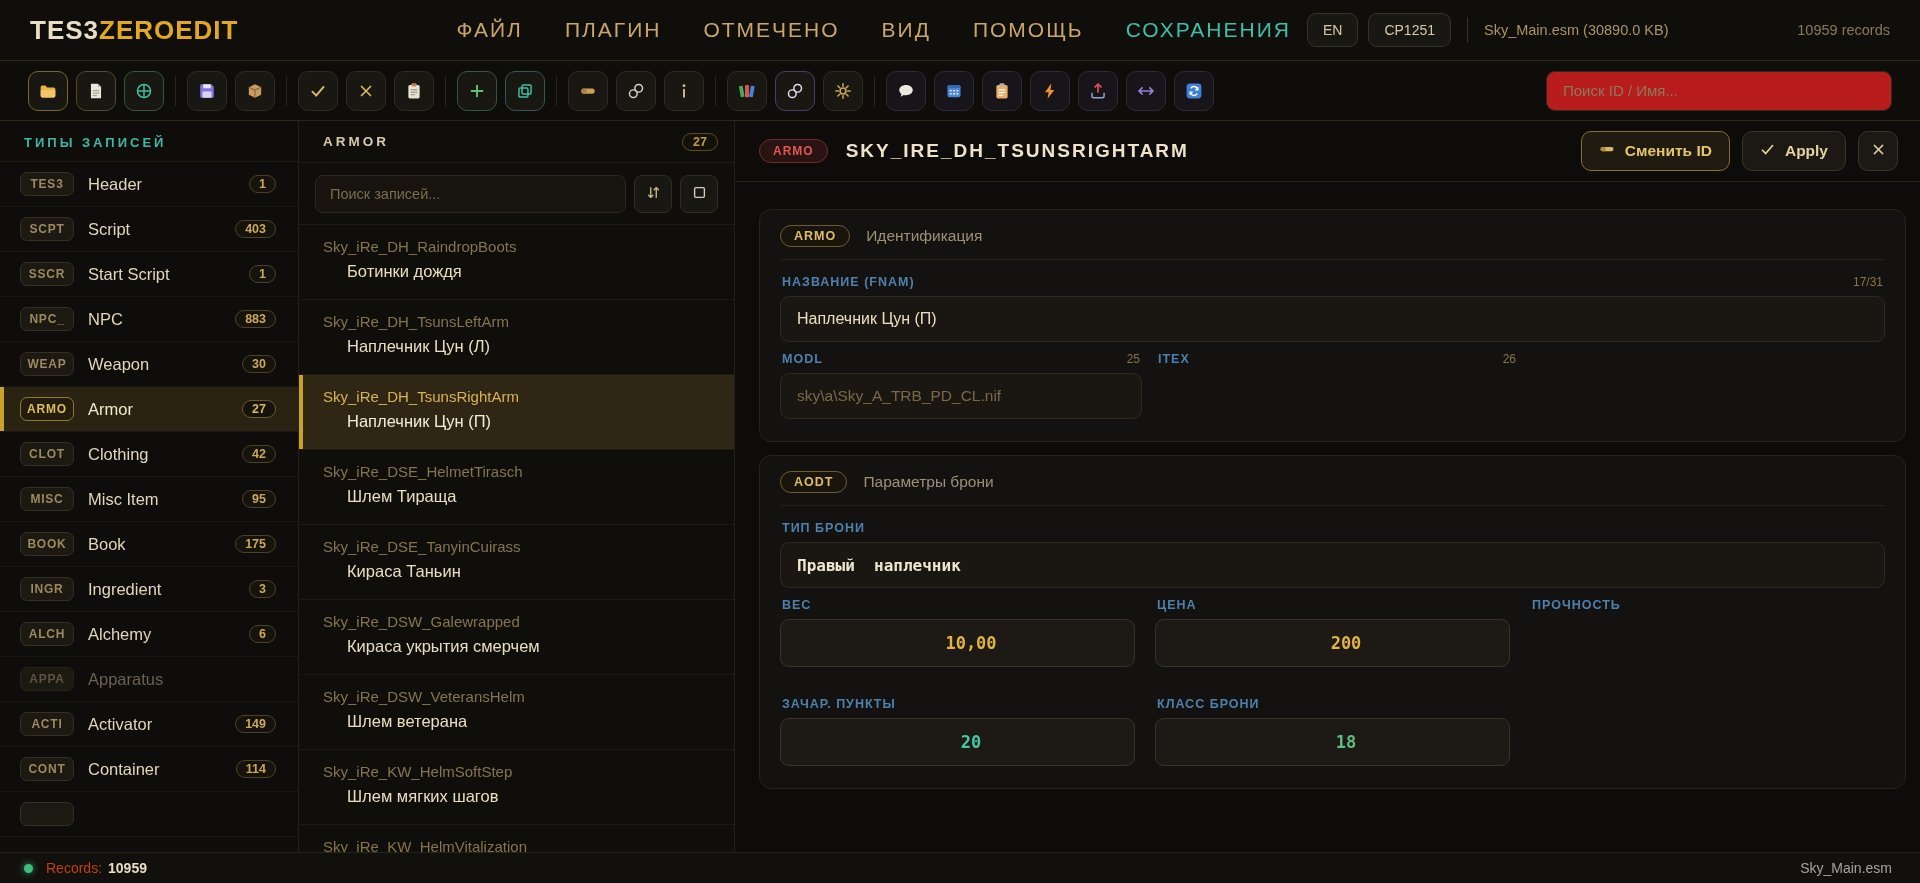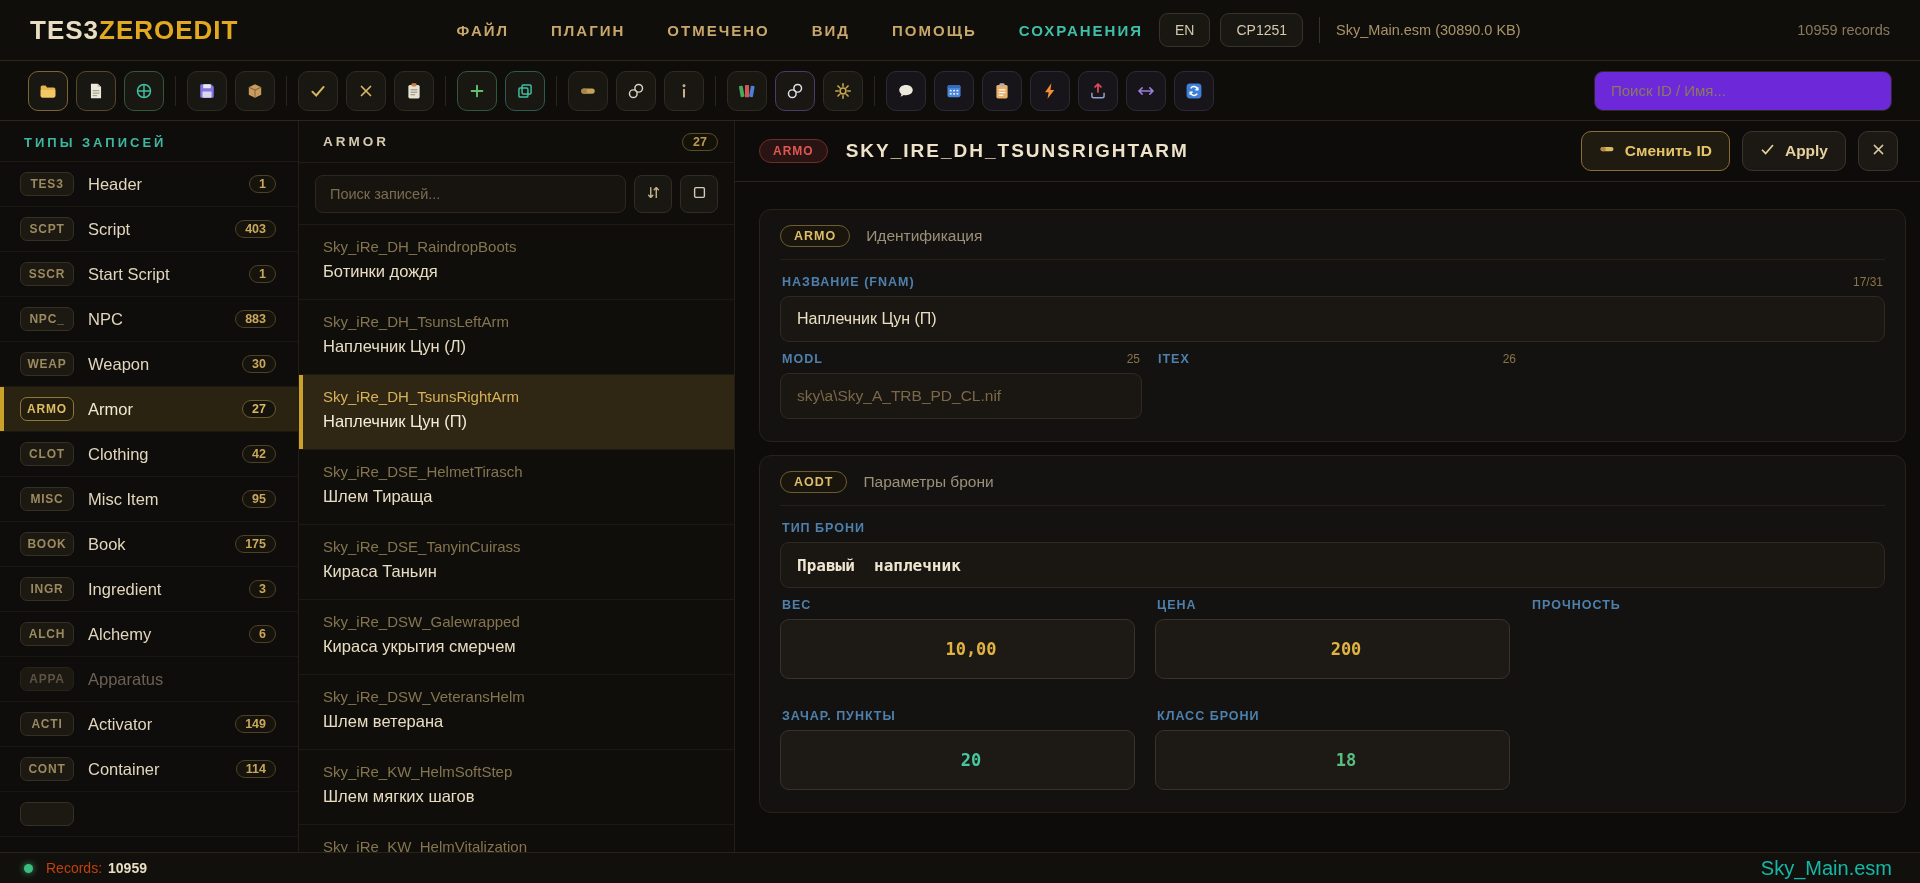--- a/index.html
+++ b/index.html
@@ -7,21 +7,21 @@
   *{box-sizing:border-box;}
   .app{width:1920px;height:883px;display:flex;flex-direction:column;background:#0e0c09;}
 
   
   .topbar{height:61px;flex:0 0 61px;display:flex;align-items:center;padding:12px 30px;
     background:#100e0a;border-bottom:1px solid #2c261a;}
   .logo{font-size:26px;font-weight:800;letter-spacing:1px;white-space:nowrap;}
   .logo .lg1{color:#e9dec4;}
   .logo .lg2{color:#e2a81f;}
   .menu{display:flex;gap:42px;margin-left:218px;}
-  .menu-item{font-size:15px;letter-spacing:2px;color:#c9a76a;cursor:pointer;white-space:nowrap;font-weight:bold;}
+  .menu-item{font-size:21px;letter-spacing:2px;color:#c9a76a;cursor:pointer;white-space:nowrap;}
   .menu-item.teal{color:#3fbfa8;}
   .chip{margin-left:16px;padding:8px 15px;border:1px solid #38332a;border-radius:9px;
     background:#191712;color:#d5c8ac;font-size:14px;cursor:pointer;}
   .chip + .chip{margin-left:10px;}
   .vdiv{width:1px;height:26px;background:#38332a;margin:0 16px;}
   .fileinfo{font-size:14.5px;color:#a89468;white-space:nowrap;}
   .spacer{flex:1;}
   .records-top{font-size:14.5px;color:#8a7a5c;white-space:nowrap;}
 
   
@@ -32,21 +32,21 @@
   .tb-btn{width:40px;height:40px;border-radius:10px;border:1px solid #302b22;background:#191712;
     display:flex;align-items:center;justify-content:center;cursor:pointer;padding:0;}
   .tb-btn .tb-ic{display:flex;align-items:center;justify-content:center;}
   .acc-gold{border-color:#7d6434;}
   .acc-dimgold{border-color:#55482b;}
   .acc-green{border-color:#33573c;}
   .acc-teal{border-color:#2d5a52;}
   .acc-purple{border-color:#4a3c6a;}
   .acc-night{border-color:#2d2a38;background:#17151a;}
   .tb-search{margin-left:auto;}
-  .tb-search input{width:298px;height:40px;border-radius:9px;border:1px solid #2e2a22;background:#6d28d9;
+  .tb-search input{width:346px;height:40px;border-radius:9px;border:1px solid #2e2a22;background:#b91c1c;
     color:#d8cba8;font-size:15px;padding:0 16px;outline:none;font-family:inherit;}
   .tb-search input::placeholder{color:#8a7a5c;}
 
   
   .main{flex:1;display:flex;min-height:0;}
 
   
   .sidebar{width:299px;flex:0 0 299px;background:#0f0d0b;border-right:1px solid #241f16;
     display:flex;flex-direction:column;overflow:hidden;}
   .sb-title{padding:14px 24px 11px;font-size:13px;font-weight:700;letter-spacing:3px;color:#3fb8a0;
@@ -77,21 +77,21 @@
   .lp-controls{flex:0 0 62px;display:flex;align-items:center;gap:8px;padding:0 16px;
     border-bottom:1px solid #1f1a12;}
   .lp-controls input{flex:1;height:38px;border-radius:8px;border:1px solid #2c2820;background:#17140f;
     color:#d8cba8;font-size:14.5px;padding:0 14px;outline:none;font-family:inherit;min-width:0;}
   .lp-controls input::placeholder{color:#7a6c50;}
   .sq-btn{width:38px;height:38px;flex:0 0 38px;border-radius:8px;border:1px solid #322d24;background:#191712;
     display:flex;align-items:center;justify-content:center;cursor:pointer;padding:0;}
   .rec-list{flex:1;overflow:hidden;}
   .rec{height:75px;padding:13px 16px 0 24px;border-bottom:1px solid #1c1812;cursor:pointer;position:relative;}
   .rec-id{font-size:15px;color:#84754f;margin-bottom:7px;white-space:nowrap;overflow:hidden;}
-  .rec-name{font-size:16.5px;color:#e8ddc2;white-space:nowrap;overflow:hidden;}
+  .rec-name{font-size:16.5px;color:#e8ddc2;white-space:nowrap;overflow:hidden;margin-left:24px;}
   .rec.sel{background:#2f2714;}
   .rec.sel::before{content:"";position:absolute;left:0;top:0;bottom:0;width:4px;background:#caa22a;}
   .rec.sel .rec-id{color:#d8b258;}
   .rec.sel .rec-name{color:#f4ecd6;}
 
   
   .detail{flex:1;display:flex;flex-direction:column;background:#0e0c0a;overflow:hidden;}
   .detail-header{height:61px;flex:0 0 61px;display:flex;align-items:center;gap:18px;
     padding:0 22px 0 24px;border-bottom:1px solid #2a2417;}
   .type-pill{padding:4px 13px;border:1px solid #6e2c2a;border-radius:14px;background:#2a1413;
@@ -114,35 +114,35 @@
   .frow{display:flex;justify-content:space-between;align-items:baseline;margin:10px 2px 7px;}
   .flabel{font-size:12.5px;font-weight:600;letter-spacing:1px;color:#4d80ad;}
   .fcount{font-size:12px;color:#8a7345;}
   .input{height:46px;border:1px solid #2e2a21;border-radius:9px;background:#1a1713;display:flex;
     align-items:center;padding:0 16px;cursor:text;}
   .ival{font-size:16px;color:#e9dec2;white-space:pre;overflow:hidden;}
   .ival.dim{color:#7a6848;font-size:15.5px;}
   .ival.mono{font-family:"DejaVu Sans Mono",monospace;font-weight:700;font-size:16px;color:#efe6d0;}
   .grid2{display:grid;grid-template-columns:362px 362px;gap:14px;}
   .grid3{display:grid;grid-template-columns:repeat(3,1fr);gap:20px;}
-  .input.num{height:60px;justify-content:center;background:#1d1a15;border-color:#38332a;padding-left:43px;}
+  .input.num{height:48px;justify-content:center;background:#1d1a15;border-color:#38332a;padding-left:43px;}
   .nval{font-family:"DejaVu Sans Mono",monospace;font-weight:700;font-size:17px;}
   .val-gold{color:#e3b341;}
   .val-red{color:#e0544e;}
   .val-teal{color:#46c8a2;}
   .val-green{color:#5abf7e;}
 
   
   .statusbar{height:31px;flex:0 0 31px;display:flex;align-items:center;background:#12100c;
     border-top:1px solid #282217;padding:0 28px 0 24px;}
   .dot{width:9px;height:9px;border-radius:50%;background:#3dbd7d;box-shadow:0 0 7px rgba(61,189,125,.8);
     margin-right:13px;flex:0 0 9px;}
   .st-label{font-size:14px;color:#c2410c;margin-right:6px;}
   .st-value{font-size:14px;font-weight:700;color:#e9ddc2;}
-  .st-file{margin-left:auto;font-size:20px;color:#14b8a6;}
+  .st-file{margin-left:auto;font-size:14px;color:#a3a3a3;}
 </style>
 </head>
 <body>
 
 <div class="app">
 
   <header class="topbar">
     <div class="logo">
       <span class="lg1">TES3</span><span class="lg2">ZEROEDIT</span>
     </div>

